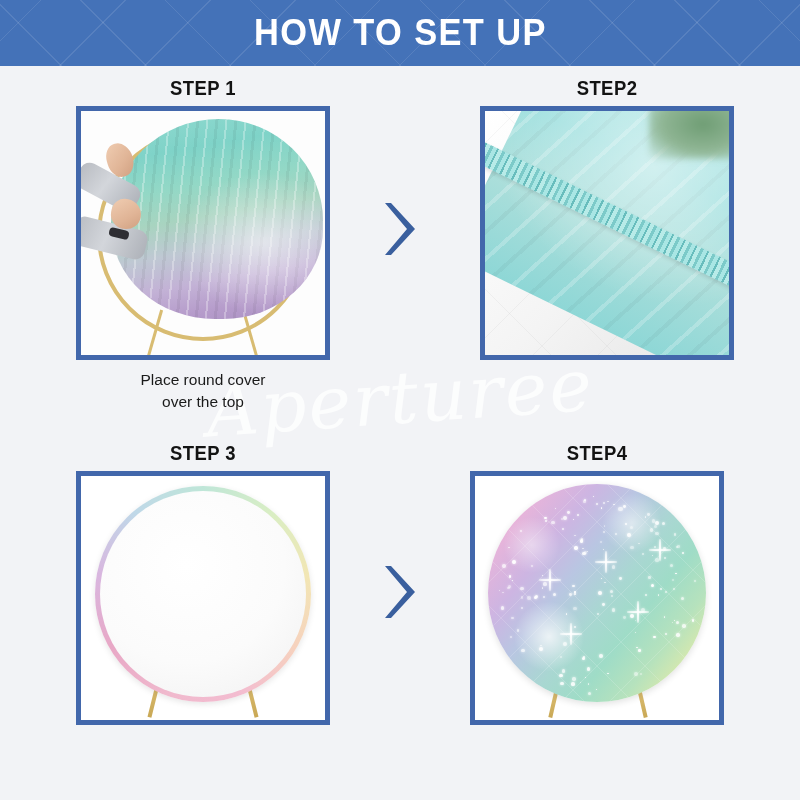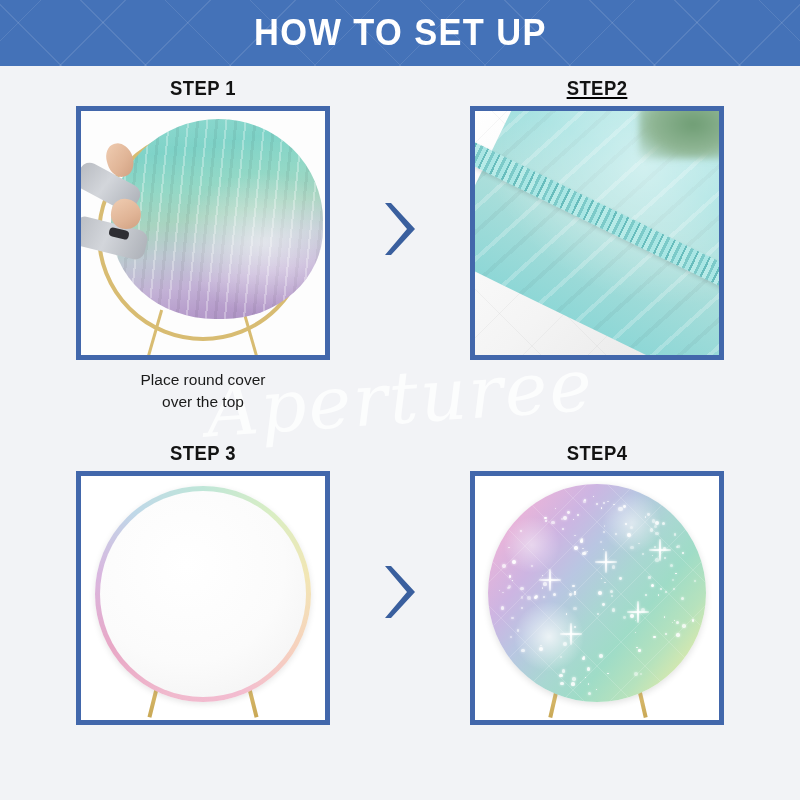--- a/index.html
+++ b/index.html
@@ -69,21 +69,21 @@
   .grid {
     position: absolute;
     left: 0; top: 66px;
     width: 800px; height: 734px;
   }
   .step {
     position: absolute;
     width: 330px;
   }
   .step-1 { left: 38px;  top: 10px; }
-  .step-2 { left: 432px; top: 10px; text-decoration: underline; }
+  .step-2 { left: 442px; top: 10px; }
   .step-3 { left: 38px;  top: 375px; }
   .step-4 { left: 432px; top: 375px; }
 
   .step-label {
     text-align: center;
     font-size: 21px;
     font-weight: bold;
     color: #131313;
     font-family: "Liberation Sans Narrow", "Liberation Sans", sans-serif;
     transform: scaleX(0.88);

